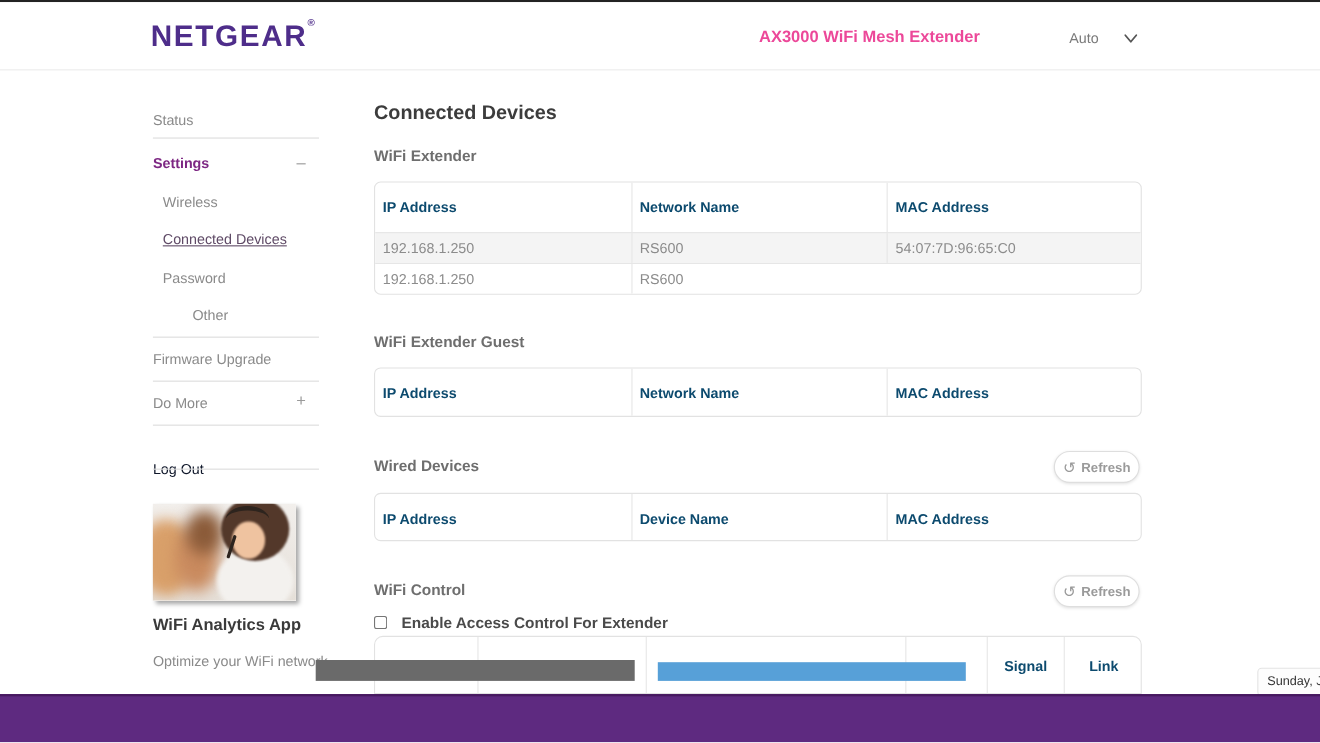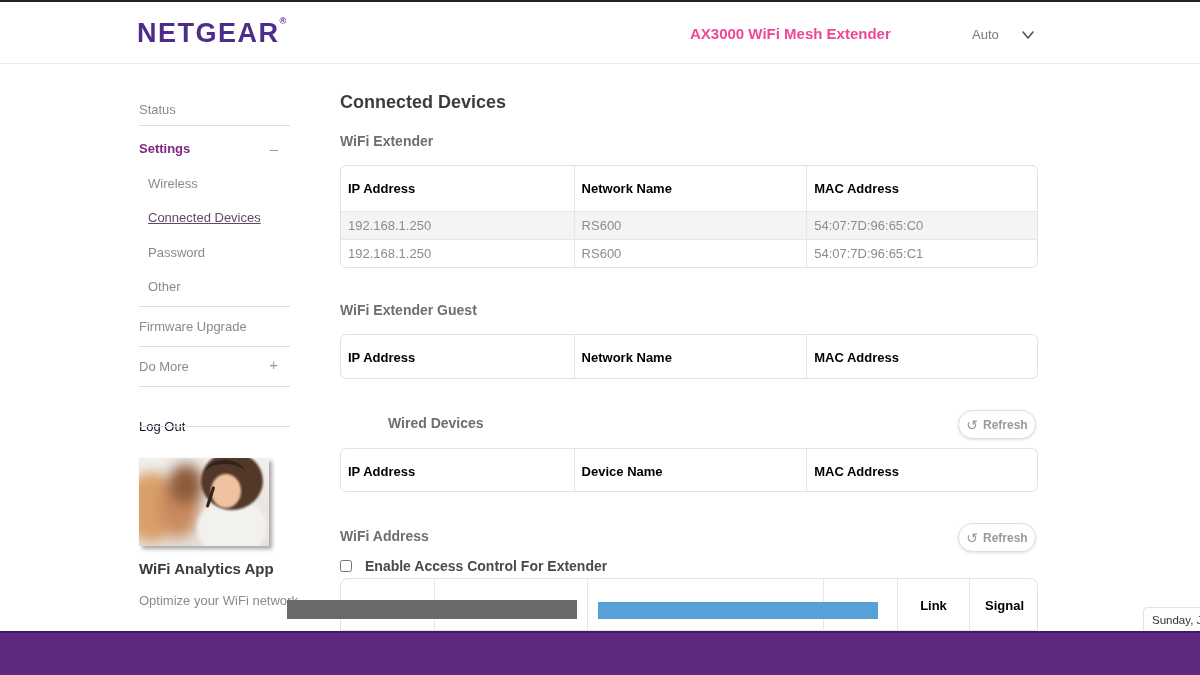--- a/index.html
+++ b/index.html
@@ -35,21 +35,21 @@
   .promo-title { position:absolute; left:0; top:496px; font-size:15px; font-weight:bold; color:#3a3a3a; white-space:nowrap; }
   .promo-sub { position:absolute; left:0; top:529px; font-size:13px; color:#8a8a8a; white-space:nowrap; }
 
   
   .main { position:absolute; left:340px; top:64px; width:698px; }
   .page-title { position:absolute; left:0; top:28px; font-size:18px; font-weight:bold; color:#3c3c3c; }
   .section-title { position:absolute; left:0; font-size:14px; font-weight:bold; color:#6e6e6e; }
 
   .tbl { position:absolute; left:0; width:698px; background:#fff; border:1px solid #e2e2e2; border-radius:6px; overflow:hidden; }
   .trow { display:flex; width:100%; }
-  .thead .tcell { font-weight:bold; color:#000000; }
+  .thead .tcell { font-weight:bold; color:#0c4a6e; }
   .thead { height:45px; }
   .tbody-row { height:28px; border-top:1px solid #e6e6e6; }
   .row-alt { background:#f4f4f4; }
   .tcell { flex:0 0 auto; display:flex; align-items:center; padding-left:7px; font-size:13px; color:#8c8c8c; border-left:1px solid #e6e6e6; overflow:hidden; }
   .tcell:first-child { border-left:none; }
   .w3 { width:232.6px; }
 
   .refresh-btn { position:absolute; left:618px; width:78px; height:29px; background:#fff; border:1px solid #dedede; border-radius:15px;
     box-shadow:0 1px 3px rgba(0,0,0,0.12); display:flex; align-items:center; justify-content:center; gap:5px; cursor:pointer; }
   .refresh-btn .r-icon { font-size:14px; color:#9a9a9a; line-height:14px; }
@@ -87,21 +87,21 @@
   <div class="sidebar">
     <div class="nav-item" style="top:38px;">Status</div>
     <div class="nav-divider" style="top:61px;"></div>
 
     <div class="nav-item nav-settings" style="top:77px;">Settings</div>
     <div class="nav-toggle" style="top:79px;">–</div>
 
     <div class="nav-item nav-sub" style="top:112px;">Wireless</div>
     <div class="nav-item nav-sub nav-active" style="top:146px;">Connected Devices</div>
     <div class="nav-item nav-sub" style="top:181px;">Password</div>
-    <div class="nav-item nav-sub" style="top:215px;">Other</div>
+    <div class="nav-item nav-sub" style="top:215px;margin-left:27px;">Other</div>
     <div class="nav-divider" style="top:242px;"></div>
 
     <div class="nav-item" style="top:255px;">Firmware Upgrade</div>
     <div class="nav-divider" style="top:282px;"></div>
 
     <div class="nav-item" style="top:295px;">Do More</div>
     <div class="nav-toggle" style="top:295px;">+</div>
     <div class="nav-divider" style="top:322px;"></div>
 
     <div class="nav-item nav-logout" style="top:335px;">Log Out</div>
@@ -132,63 +132,62 @@
         <div class="tcell w3">MAC Address</div>
       </div>
       <div class="trow tbody-row row-alt">
         <div class="tcell w3">192.168.1.250</div>
         <div class="tcell w3">RS600</div>
         <div class="tcell w3">54:07:7D:96:65:C0</div>
       </div>
       <div class="trow tbody-row">
         <div class="tcell w3">192.168.1.250</div>
         <div class="tcell w3">RS600</div>
-        <div class="tcell w3">54:07:7D:96:65:C1</div>
       </div>
     </div>
 
     <div class="section-title" style="top:238px;">WiFi Extender Guest</div>
     <div class="tbl" style="top:270px; height:45px;">
       <div class="trow thead">
         <div class="tcell w3">IP Address</div>
         <div class="tcell w3">Network Name</div>
         <div class="tcell w3">MAC Address</div>
       </div>
     </div>
 
-    <div class="section-title" style="top:351px;margin-left:48px;">Wired Devices</div>
+    <div class="section-title" style="top:351px;">Wired Devices</div>
     <div class="refresh-btn" style="top:346px;">
       <span class="r-icon">↺</span>
       <span class="r-label">Refresh</span>
     </div>
     <div class="tbl" style="top:384px; height:44px;">
       <div class="trow thead" style="height:44px;">
         <div class="tcell w3">IP Address</div>
         <div class="tcell w3">Device Name</div>
         <div class="tcell w3">MAC Address</div>
       </div>
     </div>
 
-    <div class="section-title" style="top:464px;">WiFi Address</div>
+    <div class="section-title" style="top:464px;">WiFi Control</div>
     <div class="refresh-btn" style="top:459px;">
       <span class="r-icon">↺</span>
       <span class="r-label">Refresh</span>
     </div>
     <div class="access-row">
       <input type="checkbox" style="">
       <span class="access-label">Enable Access Control For Extender</span>
     </div>
     <div class="tbl" style="top:514px; height:53px; border-radius:8px 8px 0 0;">
       <div class="trow thead" style="height:53px; align-items:flex-start;">
         <div class="tcell" style="width:93px; height:100%;"></div>
         <div class="tcell" style="width:153px; height:100%;"></div>
         <div class="tcell" style="width:236px; height:100%;"></div>
         <div class="tcell" style="width:74px; height:100%;"></div>
+        <div class="tcell" style="width:70px; height:100%; justify-content:center; padding-left:0;">Signal</div>
         <div class="tcell" style="width:72px; height:100%; justify-content:center; padding-left:0;">Link</div>
-        <div class="tcell" style="width:70px; height:100%; justify-content:center; padding-left:0;">Signal</div>
       </div>
     </div>
   </div>
 
   <div class="redact-gray"></div>
   <div class="redact-blue"></div>
   <div class="date-tip">Sunday, Ja</div>
   <div class="footer-bar"></div>
 
 </div>

